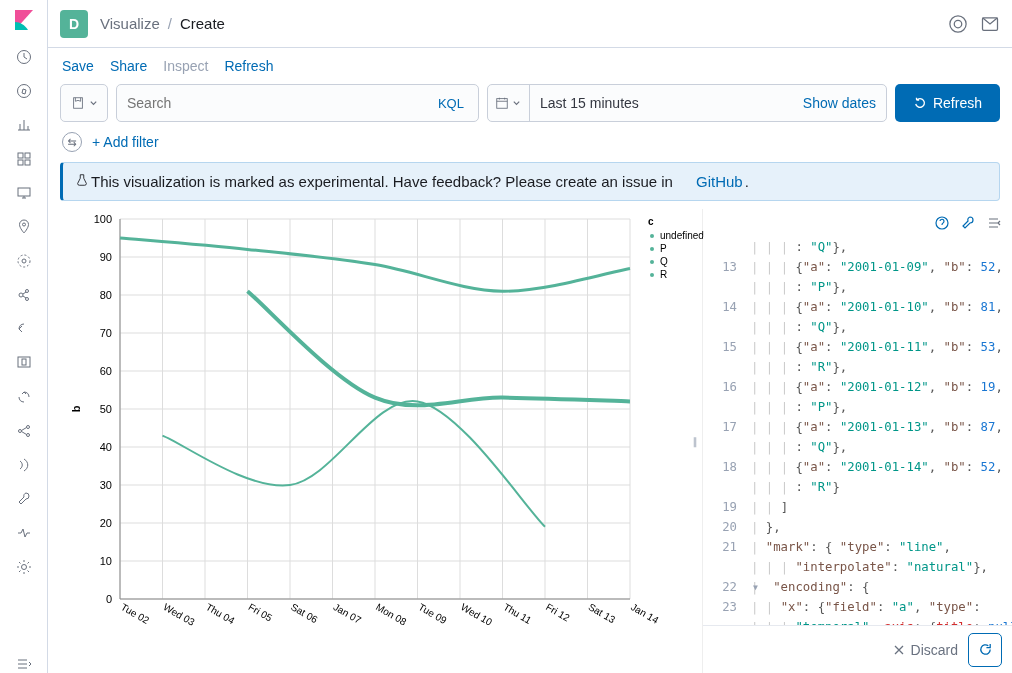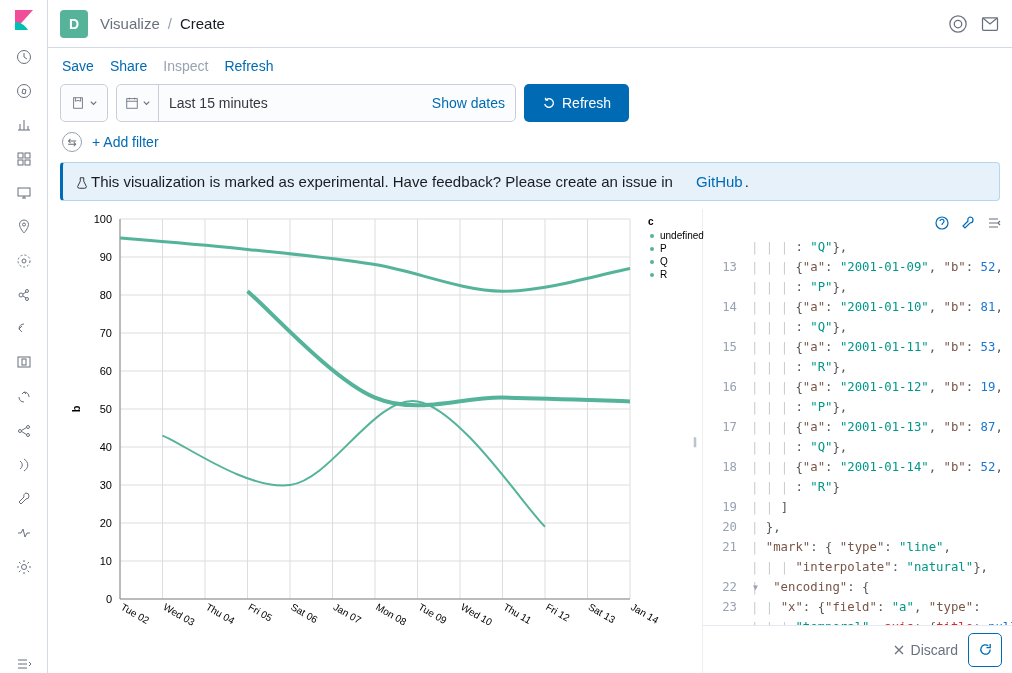--- a/index.html
+++ b/index.html
@@ -27,21 +27,21 @@
   .searchbox input{flex:1;border:none;outline:none;background:transparent;font-size:14px;color:#343741;}
   .kql{color:#006bb4;font-weight:500;font-size:13px;padding-right:4px;}
   .datebox{width:400px;display:flex;align-items:center;}
   .datebox .cal{width:42px;display:flex;justify-content:center;align-items:center;gap:3px;border-right:1px solid #c9cfda;height:100%;}
   .datebox .txt{flex:1;padding:0 10px;color:#343741;}
   .datebox .show{color:#006bb4;padding-right:10px;cursor:pointer;}
   .refreshbtn{background:#006bb4;color:#fff;border:none;border-radius:5px;height:38px;padding:0 18px;font-size:14px;font-weight:500;display:flex;align-items:center;gap:6px;cursor:pointer;}
   .filterbar{display:flex;align-items:center;gap:10px;padding:0 14px 10px 14px;}
   .circ{width:20px;height:20px;border:1px solid #98a2b3;border-radius:50%;display:flex;align-items:center;justify-content:center;font-size:11px;color:#69707d;cursor:pointer;}
   .addfilter{color:#006bb4;cursor:pointer;font-size:14px;}
-  .callout{margin:0 12px 8px 12px;background:#e6f1fa;border:1px solid #b6d6ef;border-left:3px solid #006bb4;border-radius:4px;padding:10px 12px;font-size:15px;color:#1a1c21;display:flex;align-items:flex-end;gap:2px;}
+  .callout{margin:0 12px 8px 12px;background:#e6f1fa;border:1px solid #b6d6ef;border-left:3px solid #006bb4;border-radius:4px;padding:10px 12px;font-size:15px;color:#1a1c21;display:flex;align-items:flex-start;gap:2px;}
   .callout a{color:#006bb4;margin-left:21px;}
   .workarea{flex:1;display:flex;padding:0 0 0 12px;min-height:0;}
   .chartpane{flex:1;position:relative;}
   .chartpane svg{position:absolute;top:0;left:0;}
   .divider{width:14px;display:flex;align-items:center;justify-content:center;color:#98a2b3;font-size:10px;cursor:col-resize;}
   .editor{width:310px;display:flex;flex-direction:column;border-left:1px solid #eee;}
   .edtoolbar{height:28px;display:flex;justify-content:flex-end;align-items:center;gap:10px;padding:0 10px;}
   .edtoolbar .eicon{width:16px;height:16px;color:#006bb4;cursor:pointer;}
   .codewrap{flex:1;overflow:hidden;font-family:Menlo,Consolas,monospace;font-size:12.3px;line-height:20px;position:relative;background:#fff;}
   .gutter{position:absolute;left:0;top:0;width:42px;text-align:right;color:#98a2b3;padding-right:8px;}
@@ -196,20 +196,24 @@
 
     <div class="querybar">
       <div class="btnbox small">
         <svg width="14" height="14" viewBox="0 0 16 16" fill="none" stroke="#69707d" stroke-width="1">
             <rect x="3" y="2" width="10" height="12"></rect>
             <path d="M5 2v4l3-1 3 1V2"></path>
           </svg>
         <svg width="9" height="9" viewBox="0 0 10 10" fill="none" stroke="#69707d" stroke-width="1.3">
             <path d="M2 3l3 3 3-3"></path>
           </svg>
+      </div>
+      <div class="btnbox searchbox">
+        <input placeholder="Search" style="">
+        <span class="kql">KQL</span>
       </div>
       <div class="btnbox datebox">
         <div class="cal">
           <svg width="14" height="14" viewBox="0 0 16 16" fill="none" stroke="#69707d" stroke-width="1">
               <rect x="2" y="3" width="12" height="11"></rect>
               <path d="M2 6h12M5 2v2M11 2v2"></path>
             </svg>
           <svg width="9" height="9" viewBox="0 0 10 10" fill="none" stroke="#69707d" stroke-width="1.3">
               <path d="M2 3l3 3 3-3"></path>
             </svg>

